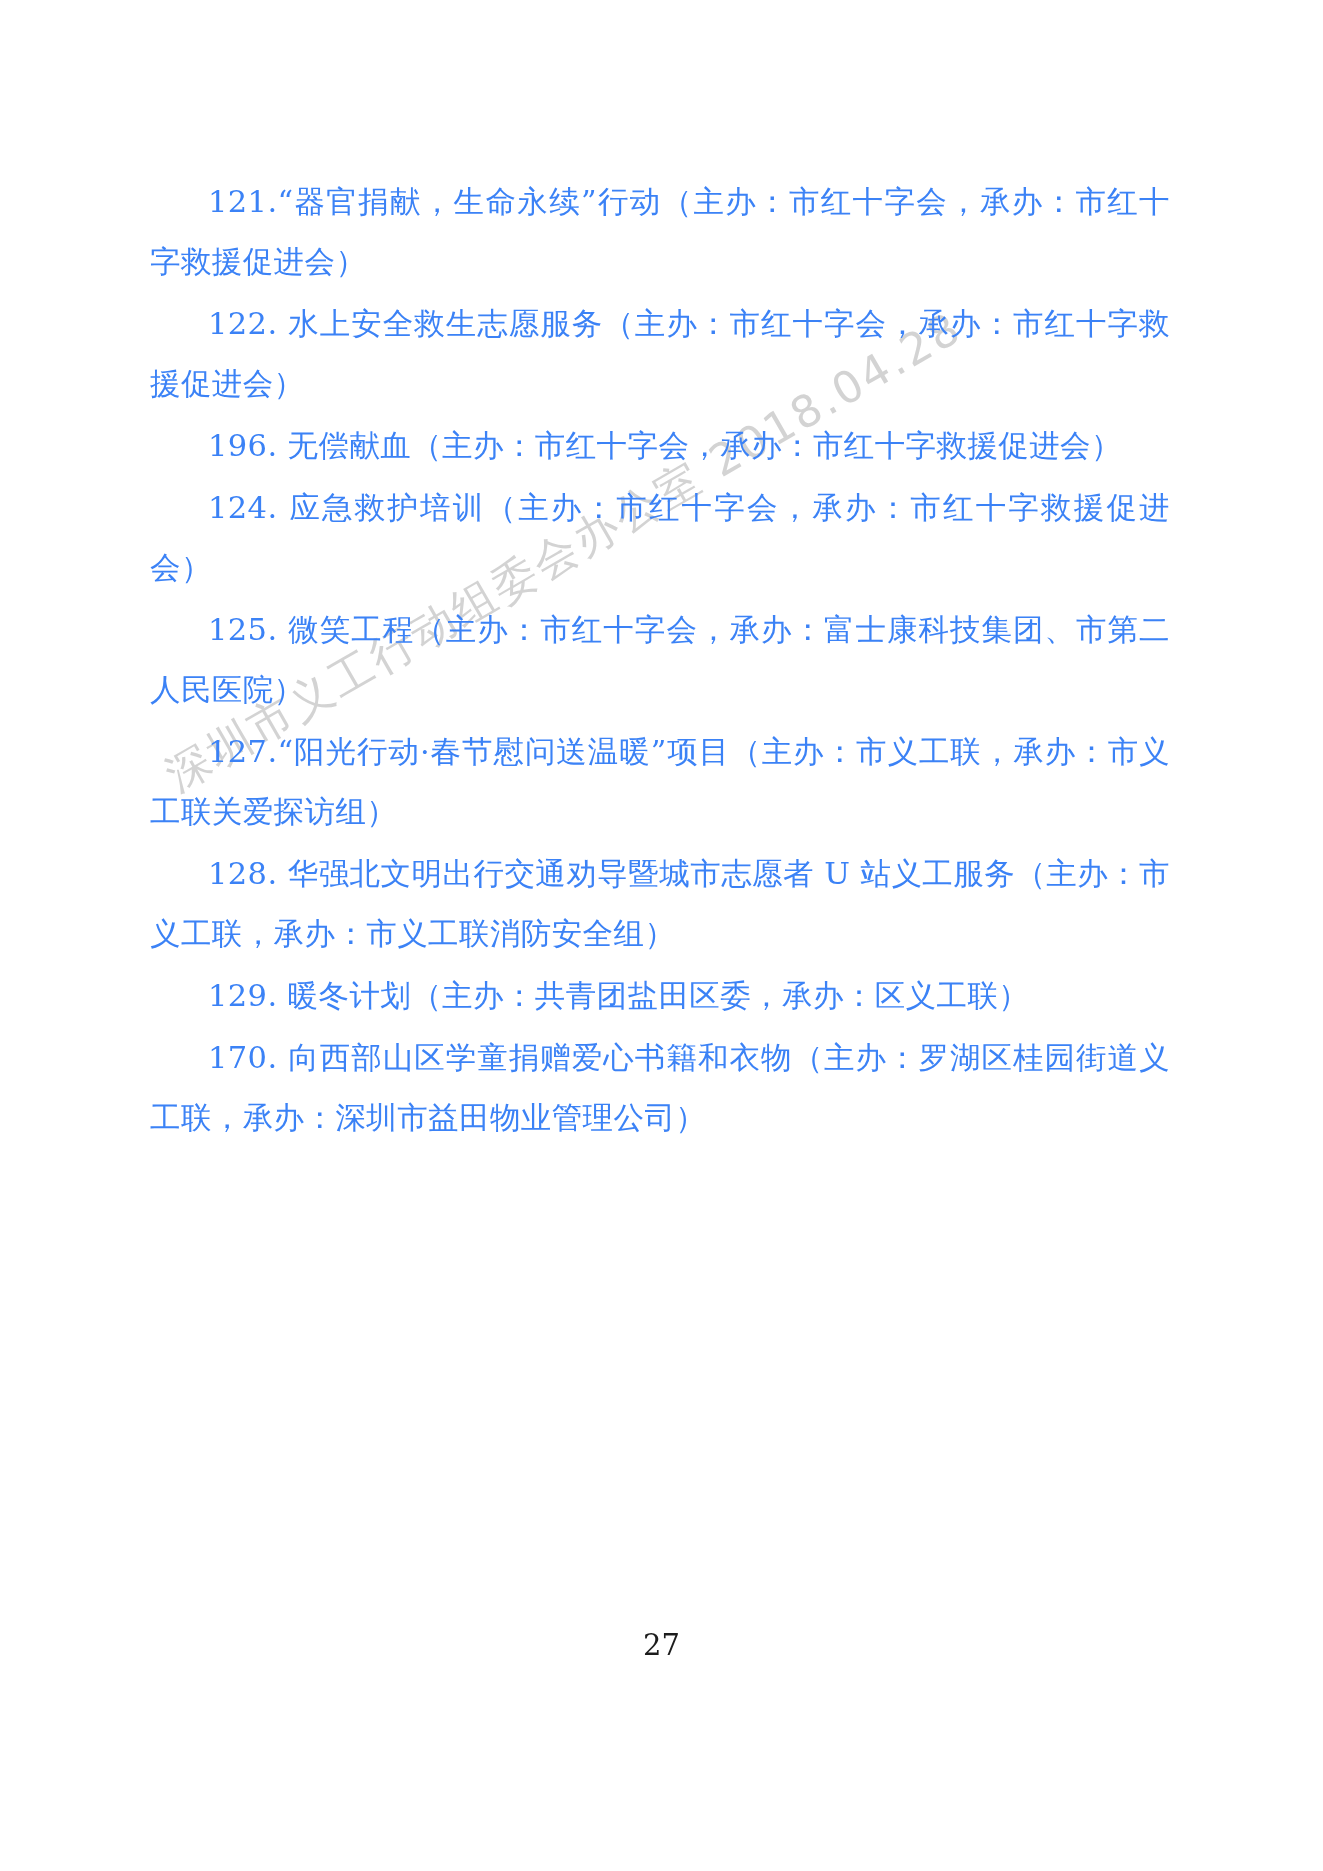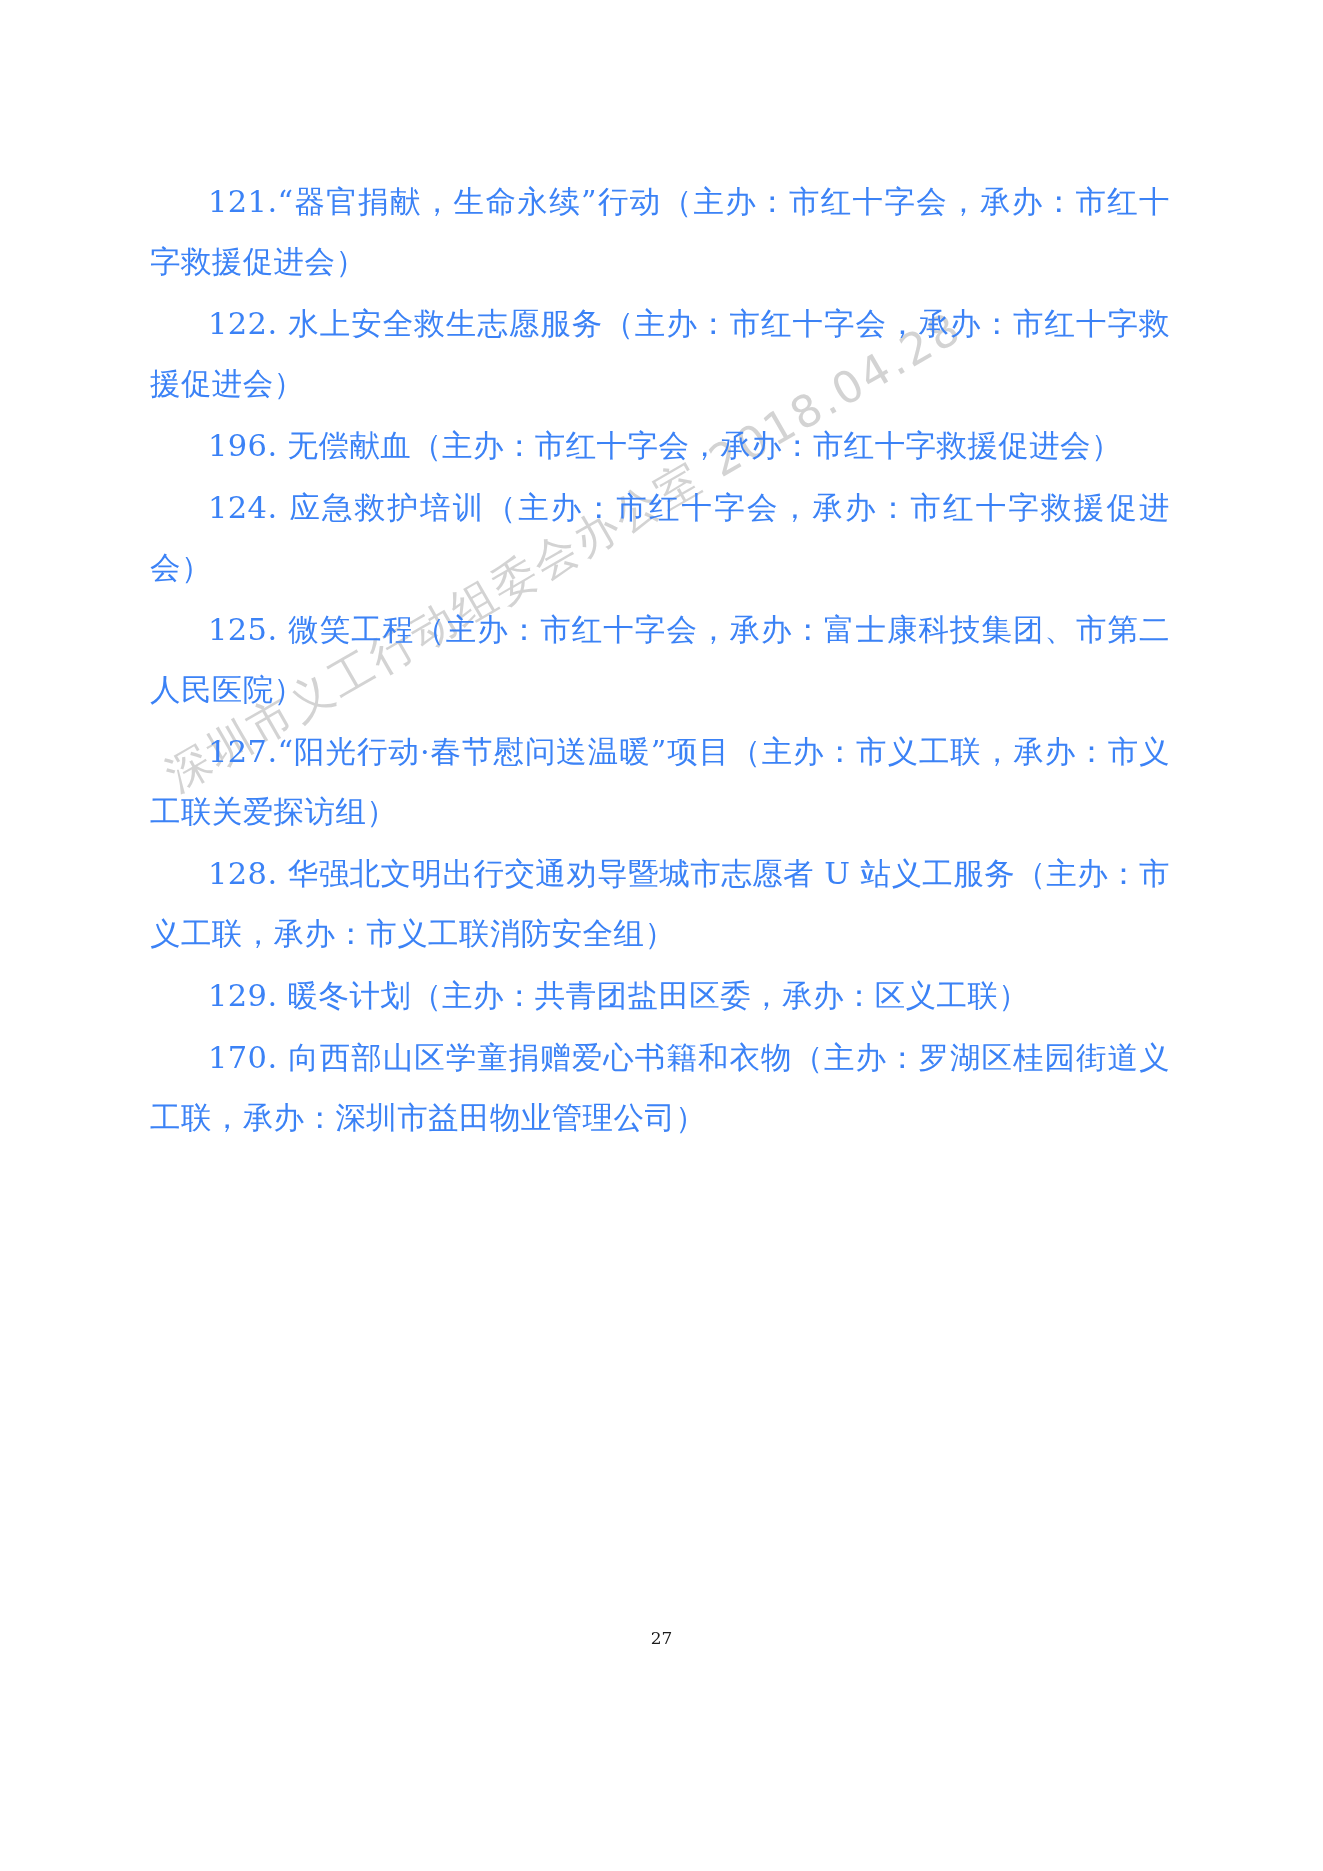--- a/index.html
+++ b/index.html
@@ -39,21 +39,21 @@
   .para .ind {
     display: inline-block;
     width: 58px;
   }
   .page-number {
     position: absolute;
     left: 0;
     right: 0;
     top: 1628px;
     text-align: center;
-    font-size: 17px;
+    font-size: 29px;
     color: #1c1c1c;
     font-family: "DejaVu Serif", "Liberation Serif", serif;
     z-index: 2;
   }
   .watermark {
     position: absolute;
     left: 170px;
     top: 430px;
     width: 880px;
     height: 760px;

